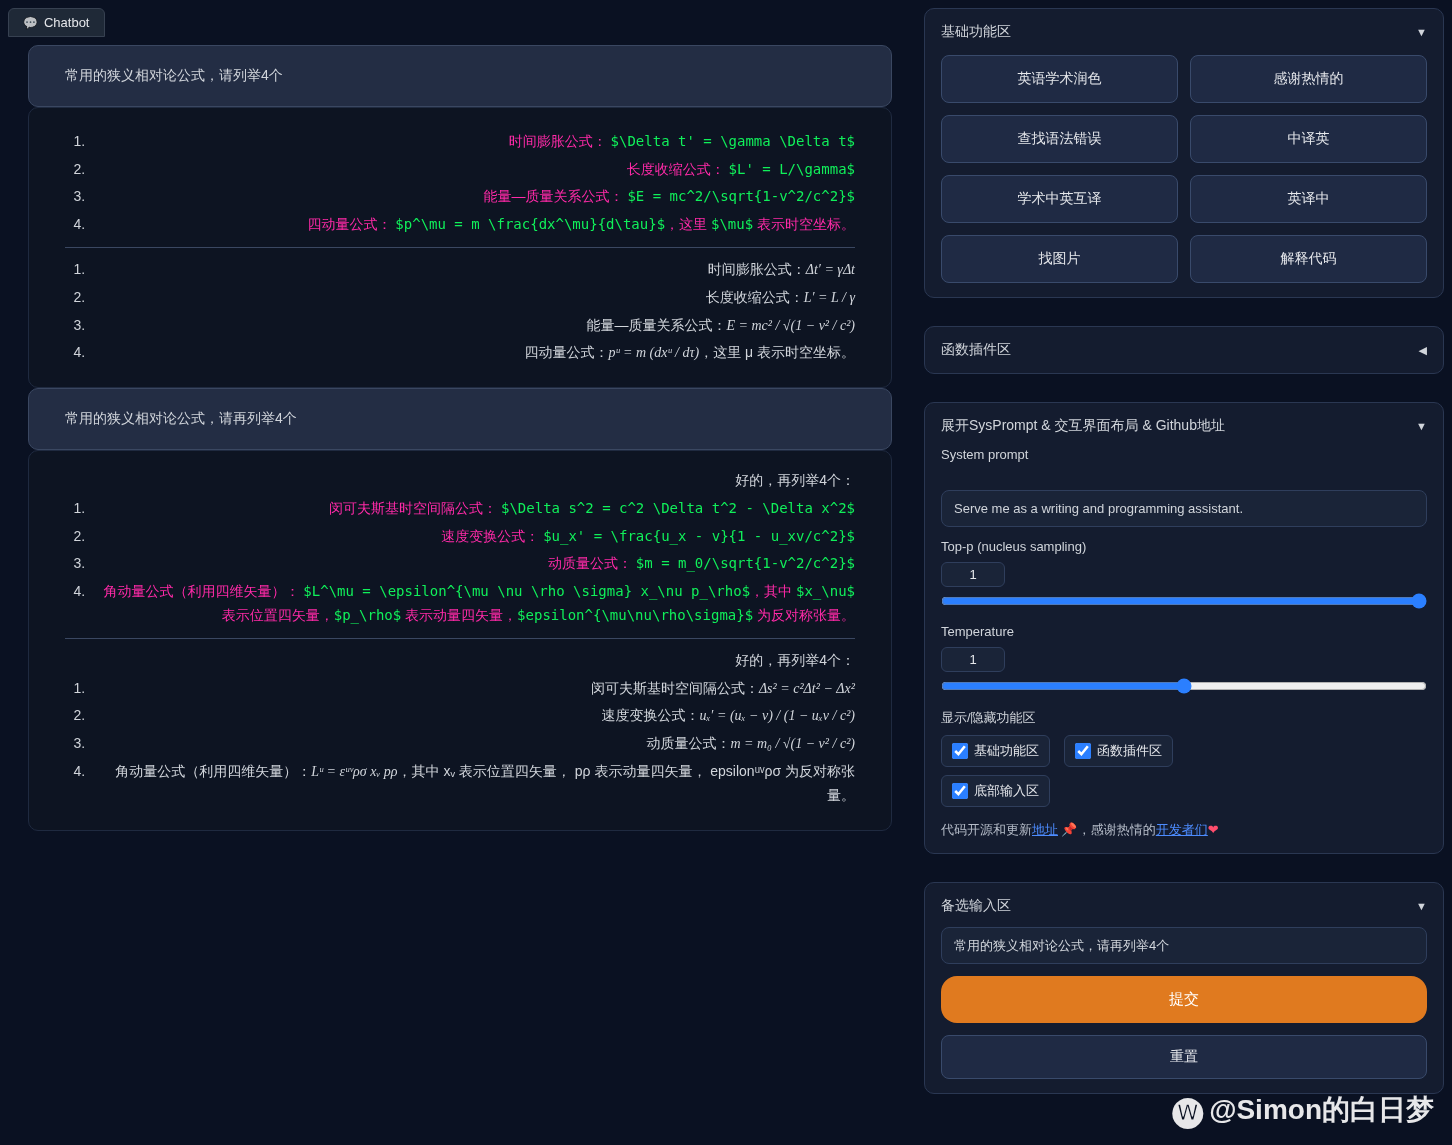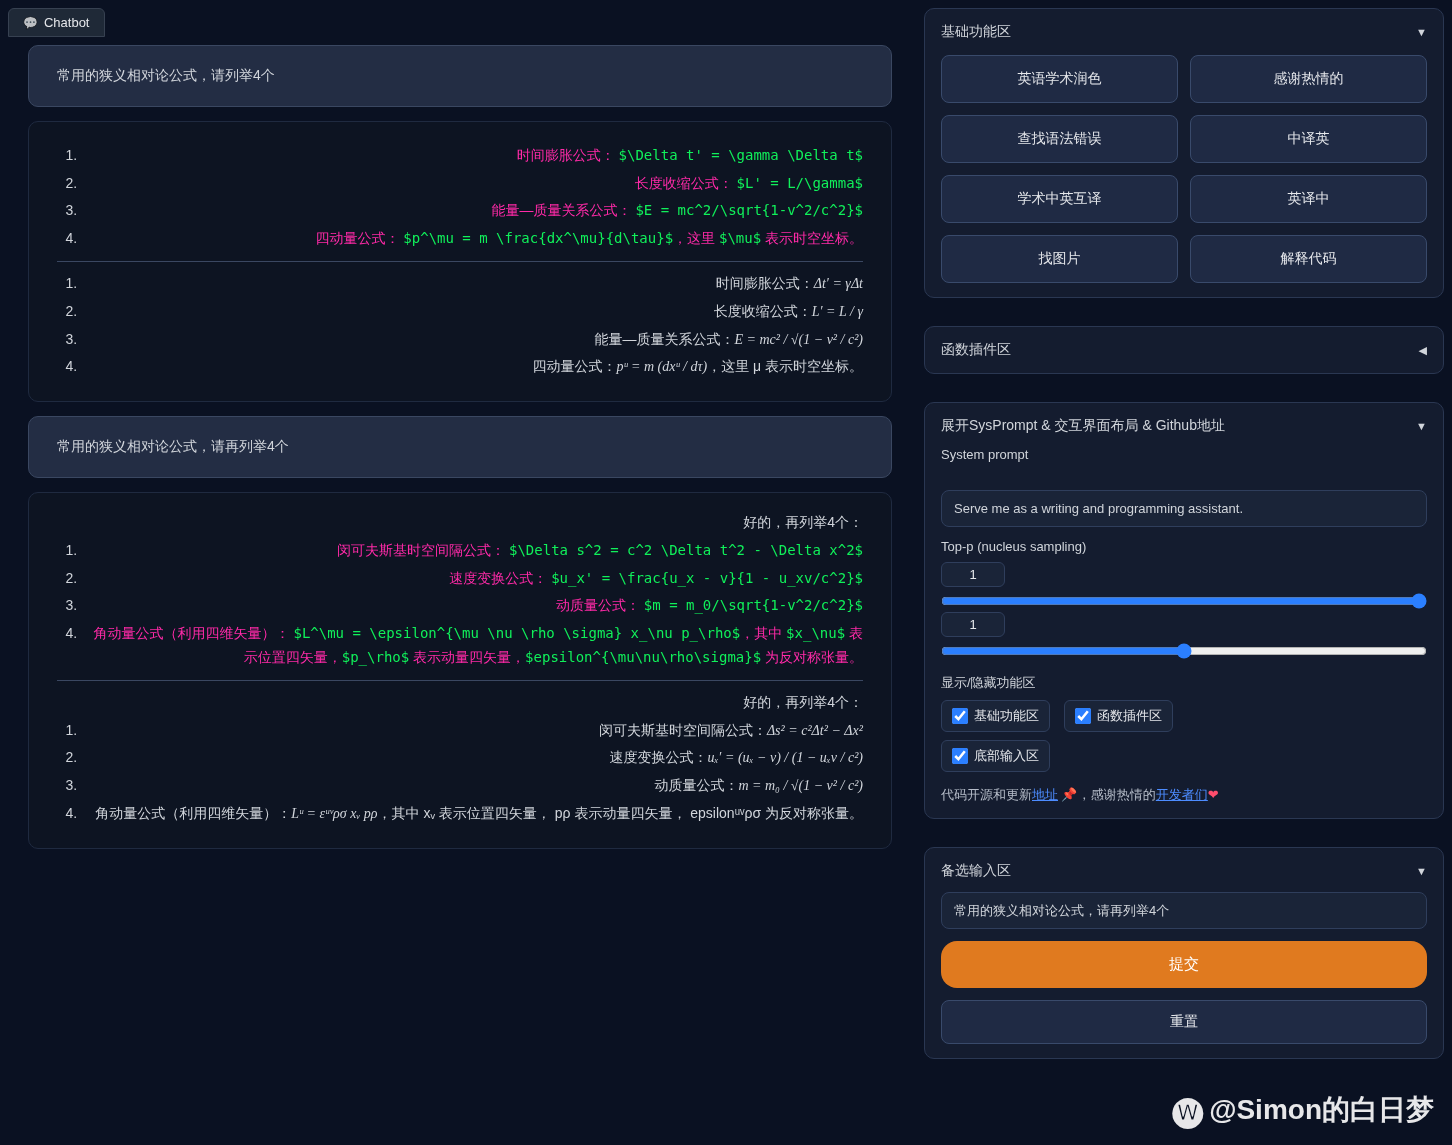--- a/index.html
+++ b/index.html
@@ -38,22 +38,21 @@
   cursor: pointer;
 }
 .tab .icon { font-size: 12px; opacity: .7; }
 .chat-body {
   flex: 1;
   overflow-y: auto;
   padding: 0 20px 20px 20px;
 }
 .user-msg, .bot-msg {
   border-radius: 10px;
-  padding: 18px 28px;
-  margin-bottom: 14px;
+  padding: 18px 36px;
   line-height: 1.7;
 }
 .user-msg {
   background: #232d44;
   border: 1px solid #3a4761;
   color: #d1d5db;
 }
 .bot-msg {
   background: #0d1422;
   border: 1px solid #1f2a40;
@@ -279,20 +278,21 @@
 
     <div class="field-label">System prompt</div>
     <input class="text-input" value="Serve me as a writing and programming assistant." style="">
 
     <div class="field-label">Top-p (nucleus sampling)</div>
     <div class="slider-row">
       <div class="num-box">1</div>
     </div>
     <input type="range" min="0" max="1" step="0.01" value="1" style="width: 100%; margin-top: 6px; accent-color: rgb(43, 127, 255);">
 
+    <div class="field-label">Temperature</div>
     <div class="slider-row">
       <div class="num-box">1</div>
     </div>
     <input type="range" min="0" max="2" step="0.01" value="1" style="width: 100%; margin-top: 6px; accent-color: rgb(43, 127, 255);">
 
     <div class="field-label">显示/隐藏功能区</div>
     <div class="checkbox-row">
       <label class="chk">
           <input type="checkbox" checked="" style="">
           <span>基础功能区</span>

